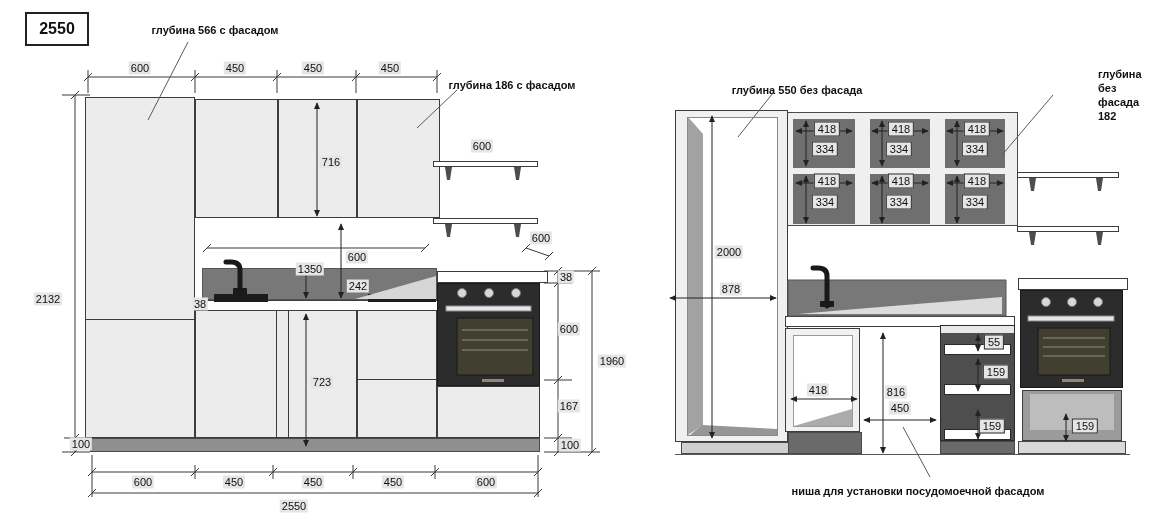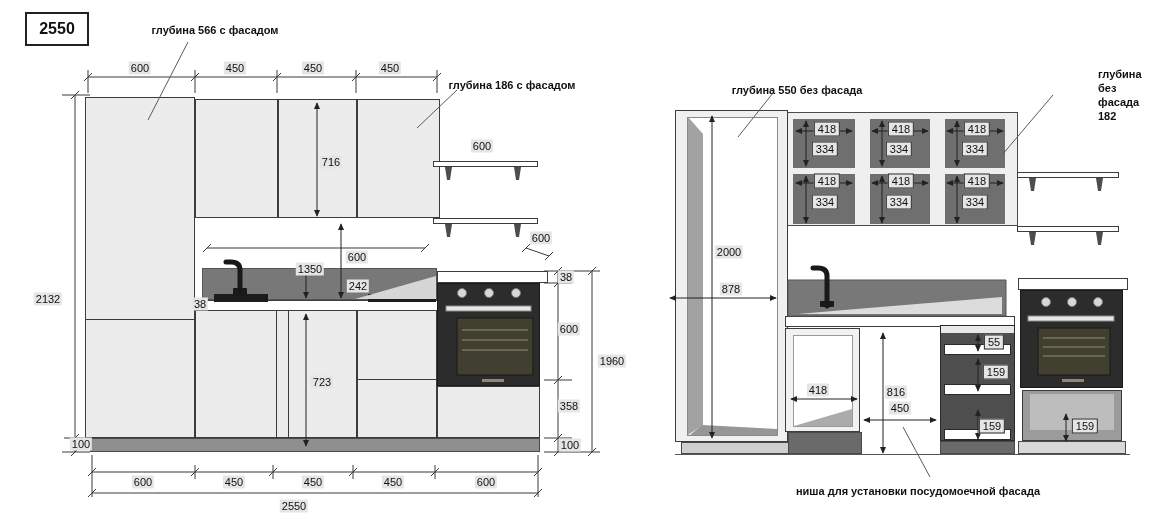--- a/index.html
+++ b/index.html
@@ -249,42 +249,42 @@
 
   <div class="total-box">2550</div>
 
   <span class="note" style="left:215px;top:30px;">глубина 566 с фасадом</span>
   <span class="note" style="left:512px;top:85px;">глубина 186 с фасадом</span>
   <span class="note" style="left:797px;top:74px;margin-top:16px;">глубина 550 без фасада</span>
   <div class="lbl2" style="left:1058px;top:67px;">
     <span style="display:block;">глубина</span>
     <span style="display:block;">без фасада 182</span>
   </div>
-  <span class="note" style="left:918px;top:491px;">ниша для установки посудомоечной фасада</span>
+  <span class="note" style="left:918px;top:491px;">ниша для установки посудомоечной фасадом</span>
 
   <span class="dim" style="left:140px;top:68px;">600</span>
   <span class="dim" style="left:235px;top:68px;">450</span>
   <span class="dim" style="left:313px;top:68px;">450</span>
   <span class="dim" style="left:390px;top:68px;">450</span>
 
   <span class="dim" style="left:331px;top:162px;">716</span>
   <span class="dim" style="left:482px;top:146px;">600</span>
   <span class="dim" style="left:541px;top:238px;">600</span>
   <span class="dim" style="left:310px;top:229px;margin-top:40px;">1350</span>
   <span class="dim" style="left:357px;top:257px;">600</span>
   <span class="dim" style="left:318px;top:286px;margin-left:40px;">242</span>
   <span class="dim" style="left:200px;top:304px;">38</span>
   <span class="dim" style="left:322px;top:382px;">723</span>
   <span class="dim" style="left:48px;top:299px;">2132</span>
   <span class="dim" style="left:81px;top:444px;">100</span>
 
   <span class="dim" style="left:566px;top:277px;">38</span>
   <span class="dim" style="left:569px;top:329px;">600</span>
   <span class="dim" style="left:596px;top:361px;margin-left:16px;">1960</span>
-  <span class="dim" style="left:569px;top:406px;">358</span>
+  <span class="dim" style="left:569px;top:406px;">167</span>
   <span class="dim" style="left:570px;top:445px;">100</span>
 
   <span class="dim" style="left:143px;top:482px;">600</span>
   <span class="dim" style="left:234px;top:482px;">450</span>
   <span class="dim" style="left:313px;top:482px;">450</span>
   <span class="dim" style="left:393px;top:482px;">450</span>
   <span class="dim" style="left:486px;top:482px;">600</span>
   <span class="dim" style="left:294px;top:506px;">2550</span>
 
   <span class="dim" style="left:729px;top:252px;">2000</span>

